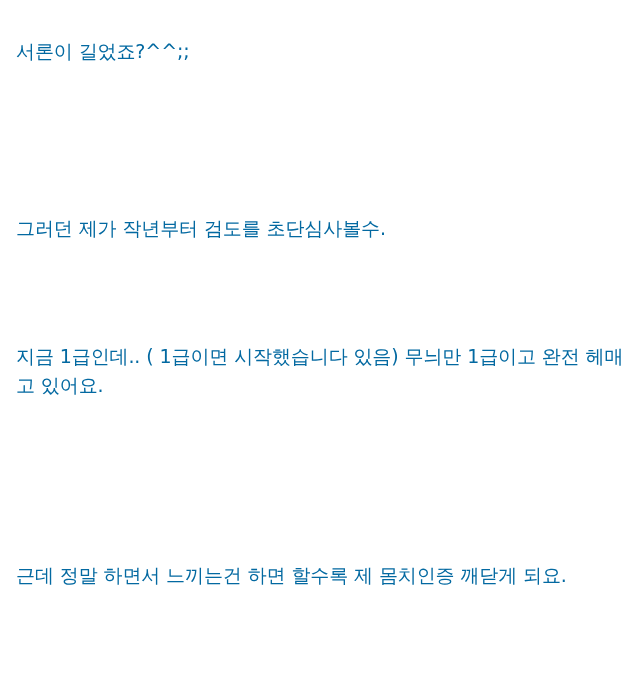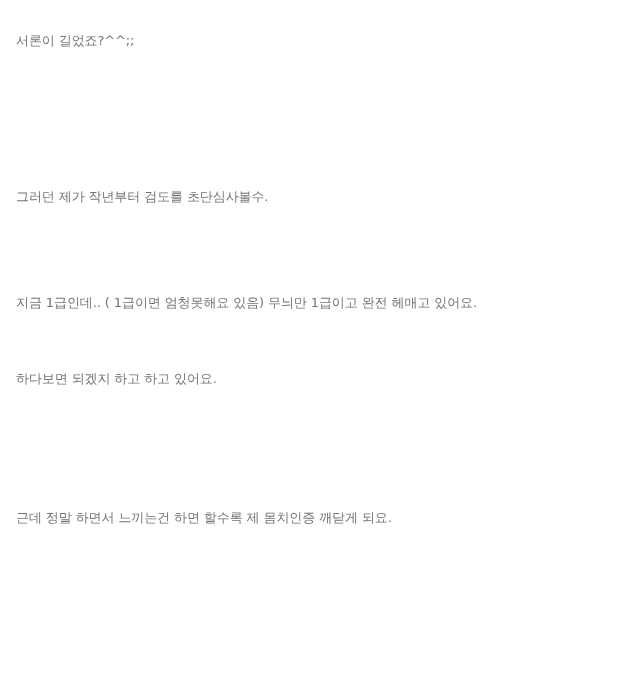--- a/index.html
+++ b/index.html
@@ -16,24 +16,24 @@
   }
   .page {
     position: relative;
     width: 640px;
     height: 676px;
     background: #ffffff;
     box-sizing: border-box;
     padding: 0 16px;
   }
   .para {
-    font-size: 13px;
+    font-size: 19px;
     line-height: 1.55;
     letter-spacing: -0.1px;
-    color: #737373;
+    color: #0369a1;
     white-space: pre-wrap;
     word-break: break-word;
   }
   .sp-1 { height: 18px; }
   .sp-2 { height: 110px; }
   .sp-3 { height: 30px; }
   .sp-4 { height: 30px; }
   .sp-5 { height: 30px; }
   .sp-7 { height: 92px; }
 </style>
@@ -48,23 +48,22 @@
 
   <div class="sp-2"></div>
 
   <p class="para">그러던 제가 작년부터 검도를 초단심사볼수.</p>
 
   <div class="sp-3"></div>
 
 
   <div class="sp-4"></div>
 
-  <p class="para">지금 1급인데.. ( 1급이면 엄청못해요 있음) 무늬만 1급이고 완전 헤매고 있어요.</p>
+  <p class="para">지금 1급인데.. ( 1급이면 시작했습니다 있음) 무늬만 1급이고 완전 헤매고 있어요.</p>
 
   <div class="sp-5"></div>
 
-  <p class="para">하다보면 되겠지 하고 하고 있어요.</p>
 
   <div class="sp-7"></div>
 
   <p class="para">근데 정말 하면서 느끼는건 하면 할수록 제 몸치인증 깨닫게 되요.</p>
 
 </div>
 
 </body></html>

